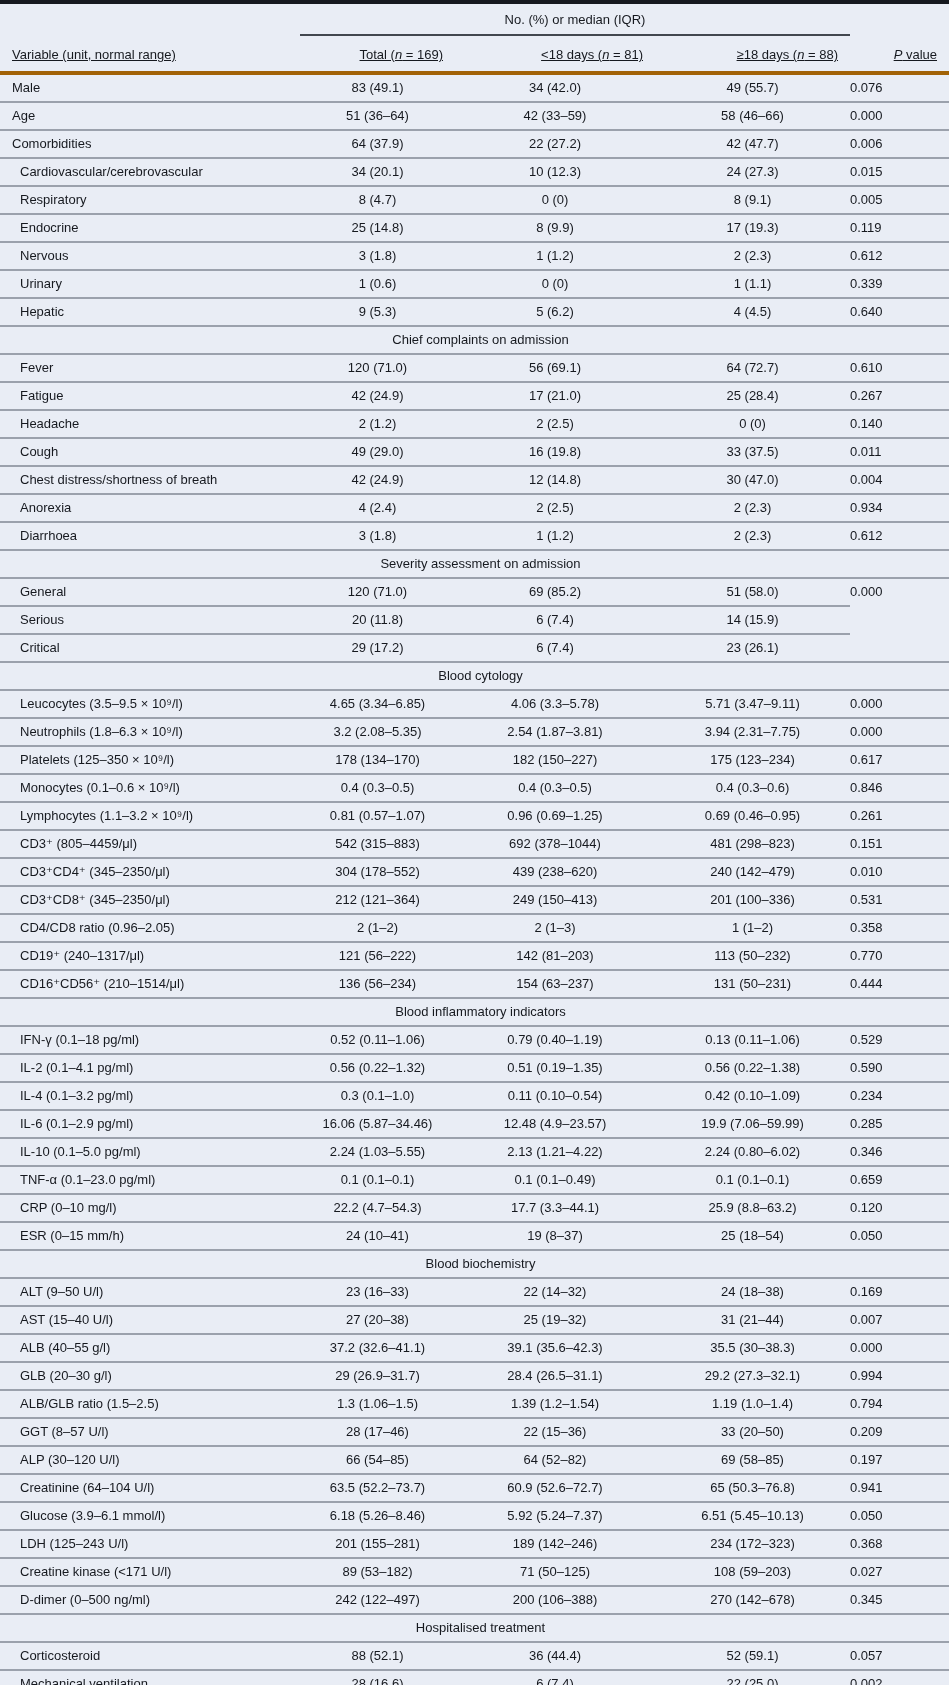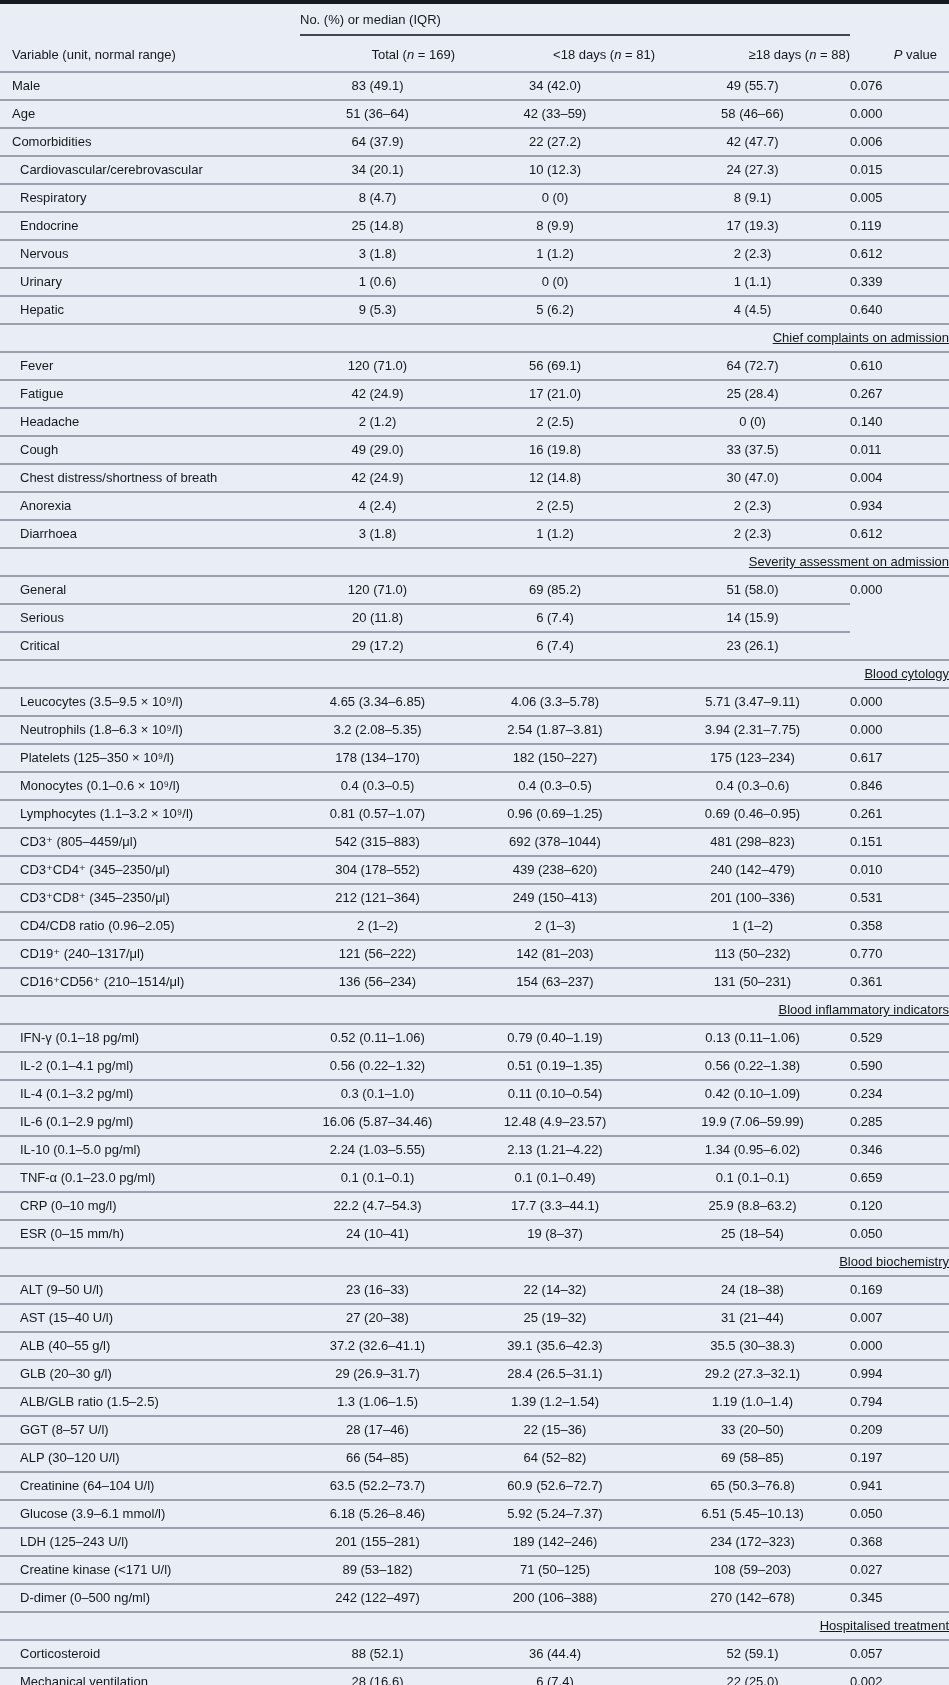--- a/index.html
+++ b/index.html
@@ -3,32 +3,32 @@
 <meta charset="utf-8">
 <style>
   html,body{margin:0;padding:0;background:#ffffff;}
   .page{width:949px;font-family:"Liberation Sans","DejaVu Sans",sans-serif;}
   table.char-table{
     width:949px;table-layout:fixed;border-collapse:collapse;
     background:#e9edf5;color:#16191f;font-size:13px;
     border-top:4px solid #16191f;border-bottom:3px solid #16191f;
   }
   td.spanner{
-    text-align:left;padding:8px 0 7px;font-size:13px;
+    text-align:center;padding:8px 0 7px;font-size:13px;
     border-bottom:2px solid #42474f;
   }
   td.spacer{border:none;}
-  th{font-weight:400;font-size:13px;border-bottom:1px solid #a16207;padding:11px 0 9px;}
+  th{font-weight:400;font-size:13px;border-bottom:4px solid #a16207;padding:11px 12px 9px;text-decoration:underline;}
   th.var-head{text-align:left;padding-left:12px;}
   th.group-head{text-align:right;}
   th.p-head{text-align:right;padding-right:12px;}
   tbody td{border-top:2px solid #9ba1ac;padding:5px 0;line-height:16px;}
   td.var-label{text-align:left;padding-left:12px;margin-top:23px;}
   td.var-label.indent{padding-left:20px;}
-  td.section-label{text-align:right;padding-left:12px;text-decoration:underline;}
+  td.section-label{text-align:center;padding-left:12px;}
   td.val{text-align:center;}
   td.pval{text-align:left;padding-right:12px;}
   td.rowspan-top{vertical-align:top;}
   .it{font-style:italic;}
 </style>
 </head>
 <body>
 
 <div class="page">
   <table class="char-table">
@@ -262,21 +262,21 @@
           <td class="val">121 (56–222)</td>
           <td class="val">142 (81–203)</td>
           <td class="val">113 (50–232)</td>
           <td class="pval">0.770</td>
         </tr>
         <tr>
           <td class="var-label indent">CD16⁺CD56⁺ (210–1514/μl)</td>
           <td class="val">136 (56–234)</td>
           <td class="val">154 (63–237)</td>
           <td class="val">131 (50–231)</td>
-          <td class="pval">0.361</td>
+          <td class="pval">0.444</td>
         </tr>
         <tr>
           <td colspan="5" class="section-label">Blood inflammatory indicators</td>
         </tr>
         <tr>
           <td class="var-label indent">IFN-γ (0.1–18 pg/ml)</td>
           <td class="val">0.52 (0.11–1.06)</td>
           <td class="val">0.79 (0.40–1.19)</td>
           <td class="val">0.13 (0.11–1.06)</td>
           <td class="pval">0.529</td>
@@ -299,21 +299,21 @@
           <td class="var-label indent">IL-6 (0.1–2.9 pg/ml)</td>
           <td class="val">16.06 (5.87–34.46)</td>
           <td class="val">12.48 (4.9–23.57)</td>
           <td class="val">19.9 (7.06–59.99)</td>
           <td class="pval">0.285</td>
         </tr>
         <tr>
           <td class="var-label indent">IL-10 (0.1–5.0 pg/ml)</td>
           <td class="val">2.24 (1.03–5.55)</td>
           <td class="val">2.13 (1.21–4.22)</td>
-          <td class="val">1.34 (0.95–6.02)</td>
+          <td class="val">2.24 (0.80–6.02)</td>
           <td class="pval">0.346</td>
         </tr>
         <tr>
           <td class="var-label indent">TNF-α (0.1–23.0 pg/ml)</td>
           <td class="val">0.1 (0.1–0.1)</td>
           <td class="val">0.1 (0.1–0.49)</td>
           <td class="val">0.1 (0.1–0.1)</td>
           <td class="pval">0.659</td>
         </tr>
         <tr>

